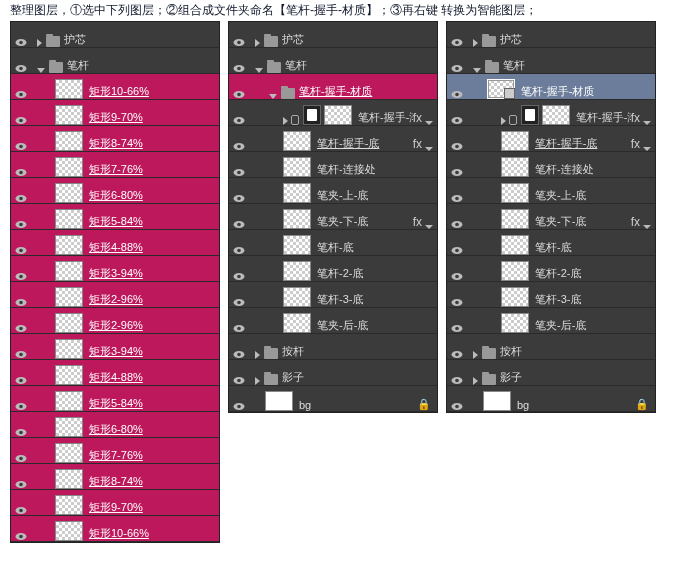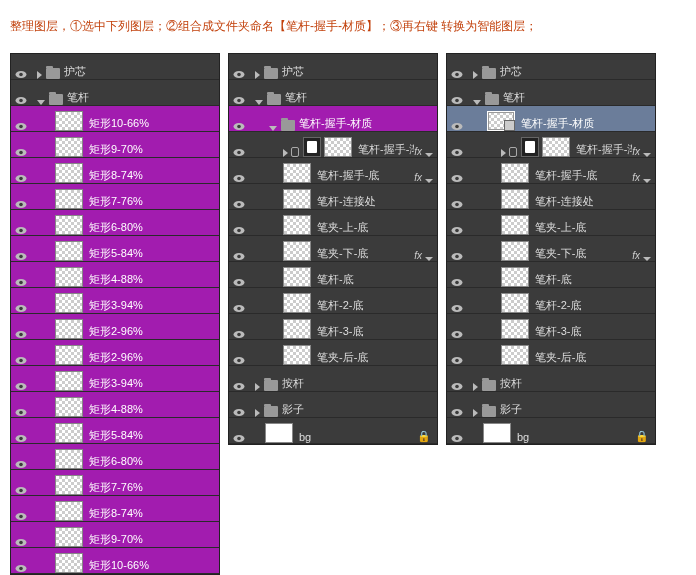--- a/index.html
+++ b/index.html
@@ -1,43 +1,43 @@
 <!DOCTYPE html>
 <html><head>
 <meta charset="utf-8">
 <style>
   * { margin: 0; padding: 0; box-sizing: border-box; }
   body { background: #fff; font-family: "Microsoft YaHei", sans-serif; font-size: 11px; width: 696px; }
-  .header { color: #c2410c; padding: 18px 10px; font-size: 12px; }
+  .header { color: #0f172a; padding: 2px 10px; font-size: 12px; }
   .panels { display: flex; gap: 8px; padding: 0 10px; align-items: flex-start; }
   .panel { background: #3b3b3b; border: 1px solid #222; width: 210px; }
   .row { display: flex; align-items: flex-end; height: 26px; border-bottom: 1px solid #2a2a2a; color: #ddd; position: relative; }
-  .row.selected { background: #a21caf; color: #fff; }
+  .row.selected { background: #be185d; color: #fff; text-decoration: underline; }
   .row.selected-smart { background: #6b7d9a; }
   .vis { width: 20px; display: flex; justify-content: center; align-items: center; }
   .vis svg { width: 12px; height: 9px; }
   .indent { display: inline-block; }
   .arrow { width: 0; height: 0; border-style: solid; display: inline-block; }
   .arrow.right { border-width: 4px 0 4px 5px; border-color: transparent transparent transparent #bbb; }
   .arrow.down { border-width: 5px 4px 0 4px; border-color: #bbb transparent transparent transparent; }
   .folder-icon { width: 14px; height: 11px; background: #999; display: inline-block; margin: 0 4px; border-radius: 1px; position: relative; }
   .folder-icon.open::before { content:""; position:absolute; top:-2px; left:0; width:7px; height:2px; background:#999; border-radius:1px 1px 0 0;}
   .folder-icon::before { content:""; position:absolute; top:-2px; left:0; width:7px; height:2px; background:#999; border-radius:1px 1px 0 0;}
   .thumb { width: 28px; height: 20px; background: #fff; border: 1px solid #888; margin-right: 6px; position: relative; display: inline-block; }
   .thumb.trans { background-image:
     linear-gradient(45deg,#ccc 25%,transparent 25%),
     linear-gradient(-45deg,#ccc 25%,transparent 25%),
     linear-gradient(45deg,transparent 75%,#ccc 75%),
     linear-gradient(-45deg,transparent 75%,#ccc 75%);
     background-size: 6px 6px; background-position: 0 0,0 3px,3px -3px,-3px 0; background-color:#fff; }
   .thumb.smart-obj { border: 1px solid #fff; box-shadow: 0 0 0 1px #999 inset; }
   .thumb.smart-obj::after { content:""; position:absolute; right:-1px; bottom:-1px; width:9px; height:9px; background:#ccc; border:1px solid #666; }
   .label { flex: 1; white-space: nowrap; overflow: hidden; padding-right: 4px; }
-  .label.underline { }
-  .fx { font-style: italic; color: #ccc; margin-right: 3px; font-size: 10px; }
+  .label.underline { text-decoration: underline; }
+  .fx { color: #ccc; margin-right: 3px; font-size: 12px; }
   .chev { width:0; height:0; border-width: 4px 4px 0 4px; border-style: solid; border-color:#bbb transparent transparent; display:inline-block; margin-right:4px;}
   .lock { margin-right: 6px; }
   .link-icon { width:8px; height:10px; display:inline-block; border:1px solid #aaa; border-radius:2px; margin-right:4px; position:relative;}
   .mask-thumb { width: 18px; height: 20px; background:#222; border:1px solid #666; display:inline-block; margin-right:3px; position:relative;}
   .mask-thumb::after{content:"";position:absolute;top:3px;left:3px;right:3px;bottom:3px;background:#fff;border-radius:1px;}
   .eye-path { fill: #bbb; }
 </style>
 </head>
 <body>
 

